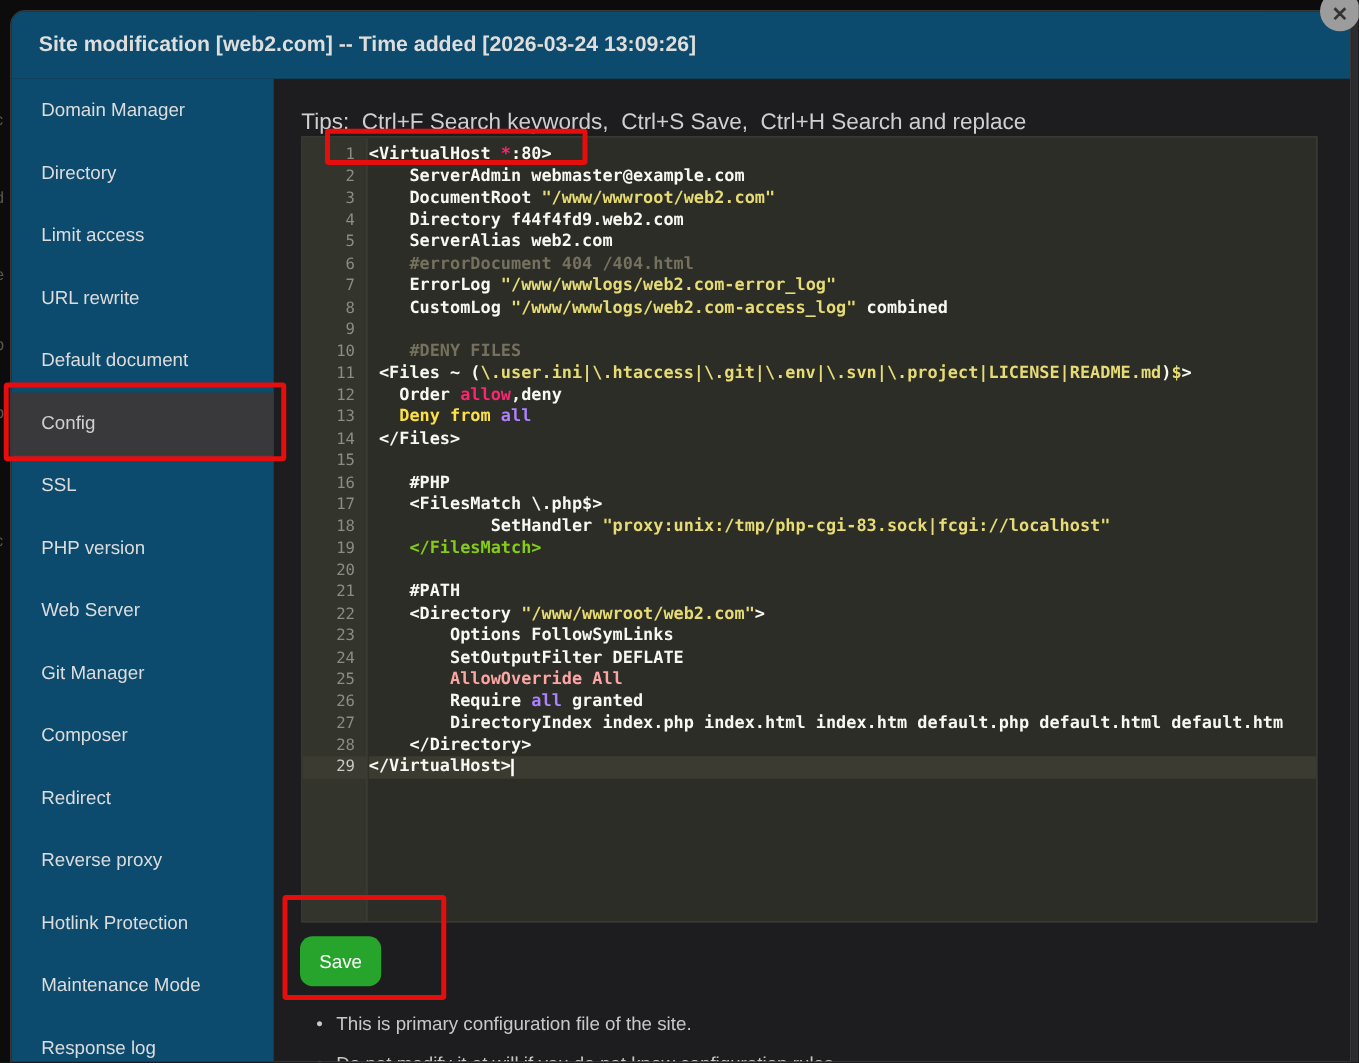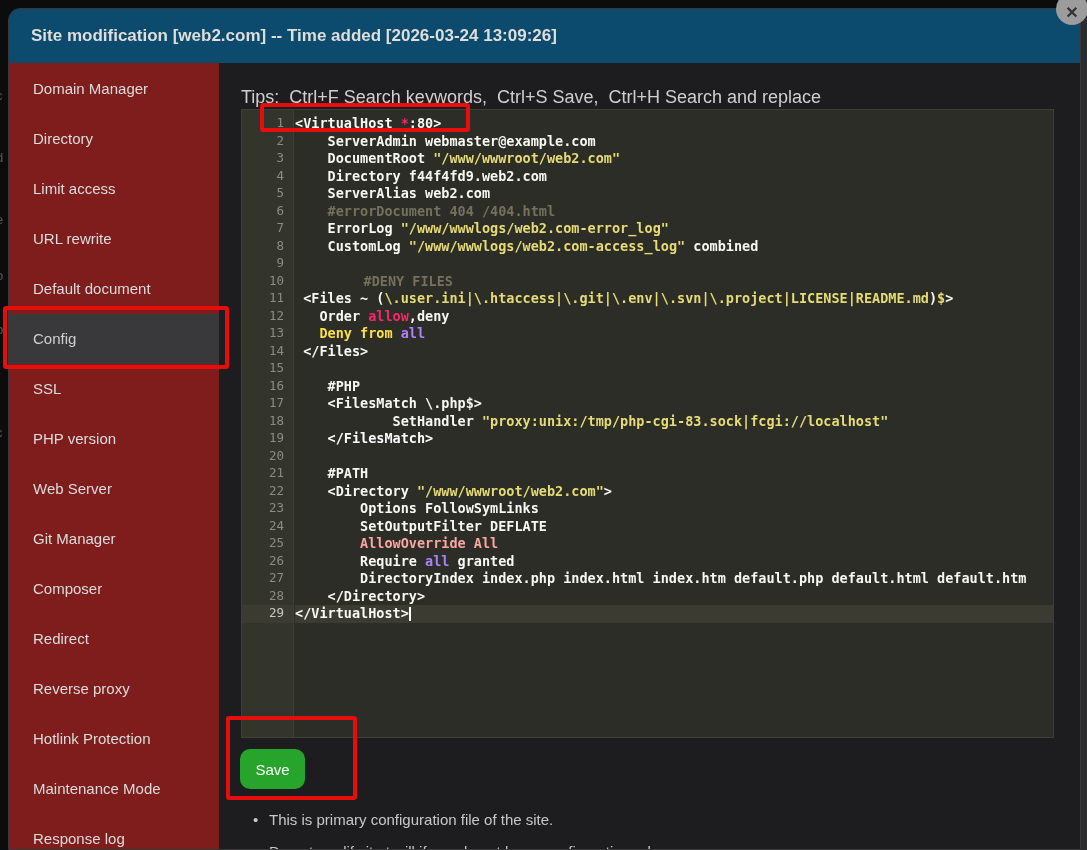--- a/index.html
+++ b/index.html
@@ -16,21 +16,21 @@
   .modal { position:absolute; left:8px; top:8px; width:1073px; height:842px;
            background:#1d1d1f; border:1px solid #39393c;
            border-radius:12px 12px 0 0; overflow:hidden; }
   .titlebar { position:absolute; left:0; top:0; width:1073px; height:54px;
               background:#0c4a6e; }
   .title { display:block; line-height:54px; padding-left:22px; font-size:17px;
            font-weight:700; color:#dfdedb; }
 
   
   .sidebar { position:absolute; left:0; top:54px; width:210px; height:788px;
-             background:#7f1d1d; padding-top:1px; }
+             background:#0c4a6e; padding-top:1px; }
   .side-item { height:50px; line-height:50px; padding-left:24px; font-size:15px;
                color:#dcdcdc; cursor:pointer; }
   .side-item.active { background:#39393c; color:#cfcfcf; }
 
   
   .tips { position:absolute; left:232px; top:78px; font-size:18px; color:#cfcfcf;
           white-space:pre; }
 
   
   .editor { position:absolute; left:232px; top:100px; width:813px; height:629px;
@@ -146,30 +146,30 @@
       <div class="code" id="code">
           <div class="code-line"><span style="color: rgb(248, 248, 242);">&lt;VirtualHost </span><span style="color: rgb(249, 38, 114);">*</span><span style="color: rgb(248, 248, 242);">:80&gt;</span></div>
           <div class="code-line"><span style="color: rgb(248, 248, 242);">    ServerAdmin webmaster@example.com</span></div>
           <div class="code-line"><span style="color: rgb(248, 248, 242);">    DocumentRoot </span><span style="color: rgb(230, 219, 116);">"/www/wwwroot/web2.com"</span></div>
           <div class="code-line"><span style="color: rgb(248, 248, 242);">    Directory f44f4fd9.web2.com</span></div>
           <div class="code-line"><span style="color: rgb(248, 248, 242);">    ServerAlias web2.com</span></div>
           <div class="code-line"><span style="color: rgb(117, 113, 94);">    #errorDocument 404 /404.html</span></div>
           <div class="code-line"><span style="color: rgb(248, 248, 242);">    ErrorLog </span><span style="color: rgb(230, 219, 116);">"/www/wwwlogs/web2.com-error_log"</span></div>
           <div class="code-line"><span style="color: rgb(248, 248, 242);">    CustomLog </span><span style="color: rgb(230, 219, 116);">"/www/wwwlogs/web2.com-access_log"</span><span style="color: rgb(248, 248, 242);"> combined</span></div>
           <div class="code-line"></div>
-          <div class="code-line"><span style="color: rgb(117, 113, 94); margin-left: 36px;">    #DENY FILES</span></div>
+          <div class="code-line"><span style="color: rgb(117, 113, 94);">    #DENY FILES</span></div>
           <div class="code-line"><span style="color: rgb(248, 248, 242);"> &lt;Files ~ (</span><span style="color: rgb(230, 219, 116);">\.user.ini|\.htaccess|\.git|\.env|\.svn|\.project|LICENSE|README.md</span><span style="color: rgb(248, 248, 242);">)</span><span style="color: rgb(230, 219, 116);">$</span><span style="color: rgb(248, 248, 242);">&gt;</span></div>
           <div class="code-line"><span style="color: rgb(248, 248, 242);">   Order </span><span style="color: rgb(249, 38, 114);">allow</span><span style="color: rgb(248, 248, 242);">,deny</span></div>
           <div class="code-line"><span style="color: #fde047;">   Deny from </span><span style="color: rgb(174, 129, 255);">all</span></div>
           <div class="code-line"><span style="color: rgb(248, 248, 242);"> &lt;/Files&gt;</span></div>
           <div class="code-line"></div>
           <div class="code-line"><span style="color: rgb(248, 248, 242);">    #PHP</span></div>
           <div class="code-line"><span style="color: rgb(248, 248, 242);">    &lt;FilesMatch \.php$&gt;</span></div>
           <div class="code-line"><span style="color: rgb(248, 248, 242);">            SetHandler </span><span style="color: rgb(230, 219, 116);">"proxy:unix:/tmp/php-cgi-83.sock|fcgi://localhost"</span></div>
-          <div class="code-line"><span style="color: #ffffff;">    &lt;/FilesMatch&gt;</span></div>
+          <div class="code-line"><span style="color: #84cc16;">    &lt;/FilesMatch&gt;</span></div>
           <div class="code-line"></div>
           <div class="code-line"><span style="color: rgb(248, 248, 242);">    #PATH</span></div>
           <div class="code-line"><span style="color: rgb(248, 248, 242);">    &lt;Directory </span><span style="color: rgb(230, 219, 116);">"/www/wwwroot/web2.com"</span><span style="color: rgb(248, 248, 242);">&gt;</span></div>
           <div class="code-line"><span style="color: rgb(248, 248, 242);">        Options FollowSymLinks</span></div>
           <div class="code-line"><span style="color: rgb(248, 248, 242);">        SetOutputFilter DEFLATE</span></div>
           <div class="code-line"><span style="color: #fca5a5;">        AllowOverride All</span></div>
           <div class="code-line"><span style="color: rgb(248, 248, 242);">        Require </span><span style="color: rgb(174, 129, 255);">all</span><span style="color: rgb(248, 248, 242);"> granted</span></div>
           <div class="code-line"><span style="color: rgb(248, 248, 242);">        DirectoryIndex index.php index.html index.htm default.php default.html default.htm</span></div>
           <div class="code-line"><span style="color: rgb(248, 248, 242);">    &lt;/Directory&gt;</span></div>
           <div class="code-line active"><span style="color: rgb(248, 248, 242);">&lt;/VirtualHost&gt;</span><span class="caret"></span></div>

